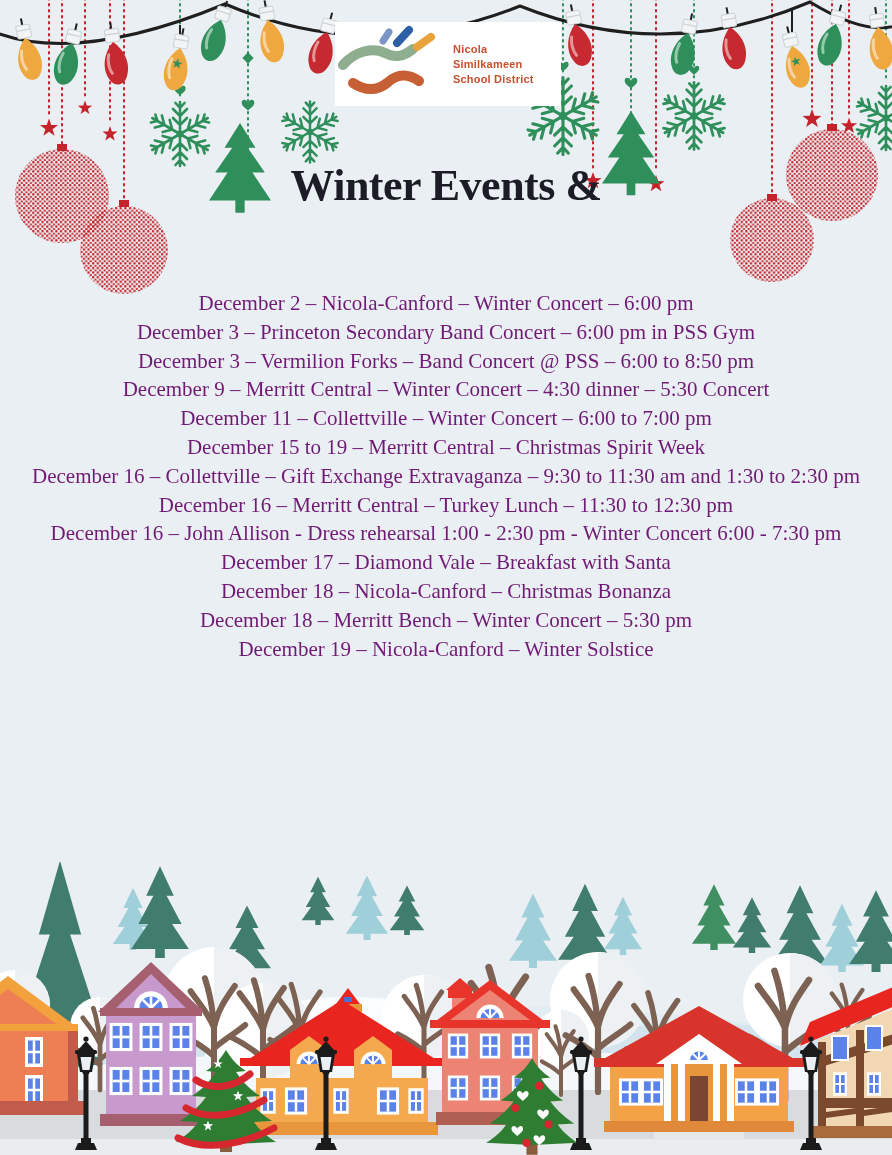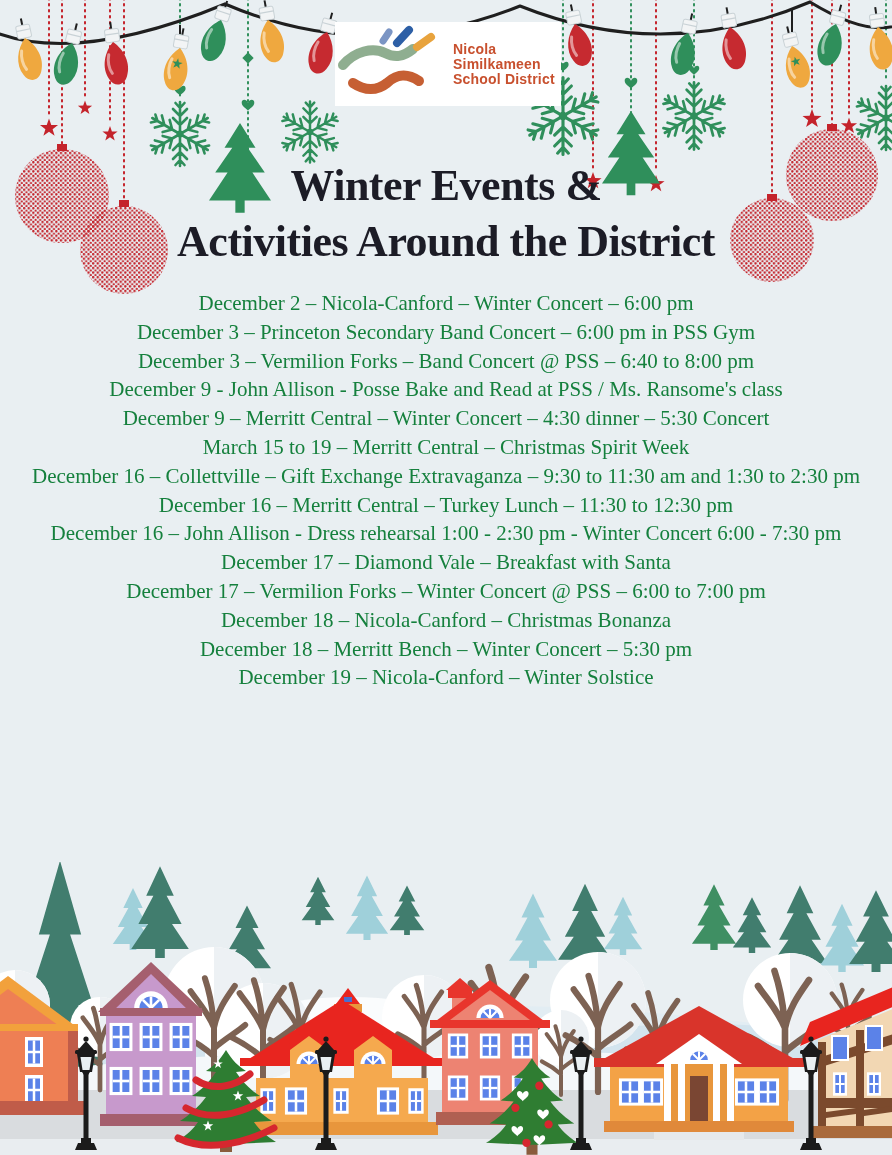--- a/index.html
+++ b/index.html
@@ -4,26 +4,26 @@
 <style>
   html,body{margin:0;padding:0;}
   .page{position:relative;width:892px;height:1155px;background:#e9eff2;overflow:hidden;
         font-family:"Liberation Serif",serif;}
   .top-decor,.village{position:absolute;left:0;display:block;}
   .top-decor{top:0;}
   .village{top:862px;}
   .logo{position:absolute;left:335px;top:22px;width:226px;height:84px;background:#ffffff;
         display:flex;align-items:center;}
   .logo svg{flex:0 0 auto;}
-  .logo-text{font-family:"Liberation Sans",sans-serif;font-weight:bold;font-size:14px;
+  .logo-text{font-family:"Liberation Sans",sans-serif;font-weight:bold;font-size:11px;
              line-height:15px;color:#c8502e;letter-spacing:.2px;}
   .title{position:absolute;left:0;top:158px;width:892px;text-align:center;
          font-size:44px;line-height:56px;font-weight:700;color:#1c1c26;letter-spacing:-0.5px;}
   .events{position:absolute;left:0;top:289px;width:892px;text-align:center;
-          font-size:21px;line-height:28.8px;color:#15803d;}
+          font-size:21px;line-height:28.8px;color:#701a75;}
   .evt{white-space:nowrap;}
 </style>
 </head>
 <body>
 
 <div class="page">
 
   <svg class="top-decor" width="892" height="305" viewBox="0 0 892 305">
     <defs>
       <path id="bulbShape" d="M0,0 C-10,9 -15,24 -9,36 C-5,45 5,45 9,36 C15,24 10,9 0,0 Z"></path>
@@ -184,35 +184,33 @@
     </svg>
     <div class="logo-text">
       <div>Nicola</div>
       <div>Similkameen</div>
       <div>School District</div>
     </div>
   </div>
 
   <div class="title">
     <div>Winter Events &amp;</div>
-    <div>Activities Around the District</div>
   </div>
 
   <div class="events">
     <div class="evt">December 2 – Nicola-Canford – Winter Concert – 6:00 pm</div>
     <div class="evt">December 3 – Princeton Secondary Band Concert – 6:00 pm in PSS Gym</div>
-    <div class="evt">December 3 – Vermilion Forks – Band Concert @ PSS – 6:40 to 8:00 pm</div>
-    <div class="evt">December 9 - John Allison - Posse Bake and Read at PSS / Ms. Ransome's class</div>
+    <div class="evt">December 3 – Vermilion Forks – Band Concert @ PSS – 6:00 to 8:50 pm</div>
     <div class="evt">December 9 – Merritt Central – Winter Concert – 4:30 dinner – 5:30 Concert</div>
-    <div class="evt">March 15 to 19 – Merritt Central – Christmas Spirit Week</div>
+    <div class="evt">December 11 – Collettville – Winter Concert – 6:00 to 7:00 pm</div>
+    <div class="evt">December 15 to 19 – Merritt Central – Christmas Spirit Week</div>
     <div class="evt">December 16 – Collettville – Gift Exchange Extravaganza – 9:30 to 11:30 am and 1:30 to 2:30 pm</div>
     <div class="evt">December 16 – Merritt Central – Turkey Lunch – 11:30 to 12:30 pm</div>
     <div class="evt">December 16 – John Allison - Dress rehearsal 1:00 - 2:30 pm - Winter Concert 6:00 - 7:30 pm</div>
     <div class="evt">December 17 – Diamond Vale – Breakfast with Santa</div>
-    <div class="evt">December 17 – Vermilion Forks – Winter Concert @ PSS – 6:00 to 7:00 pm</div>
     <div class="evt">December 18 – Nicola-Canford – Christmas Bonanza</div>
     <div class="evt">December 18 – Merritt Bench – Winter Concert – 5:30 pm</div>
     <div class="evt">December 19 – Nicola-Canford – Winter Solstice</div>
   </div>
 
   <svg class="village" width="892" height="293" viewBox="0 862 892 293">
     <defs>
       <path id="pine" d="M0,-124 L23,-84 L11,-84 L36,-46 L20,-46 L48,-12 L8,-12 L8,0 L-8,0 L-8,-12 L-48,-12 L-20,-46 L-36,-46 L-11,-84 L-23,-84 Z"></path>
       <path id="branch" fill="none" stroke-linecap="round" d="M0,0 L0,-48 M0,-26 C-9,-34 -16,-38 -24,-42 M0,-32 C9,-40 17,-44 24,-50 M0,-48 C-5,-60 -11,-66 -18,-76 M0,-48 C3,-62 9,-70 16,-80 M0,-48 C-1,-64 -3,-74 -7,-86"></path>
       <g id="winA">

